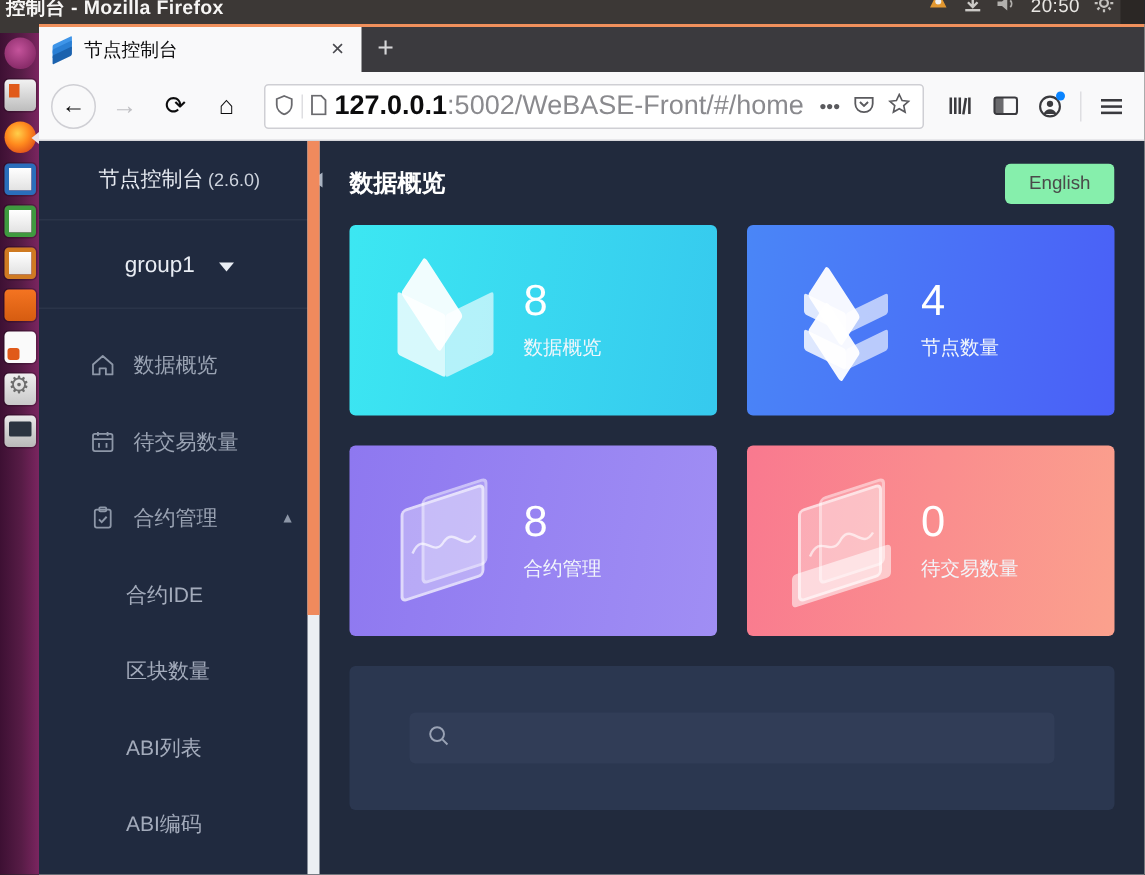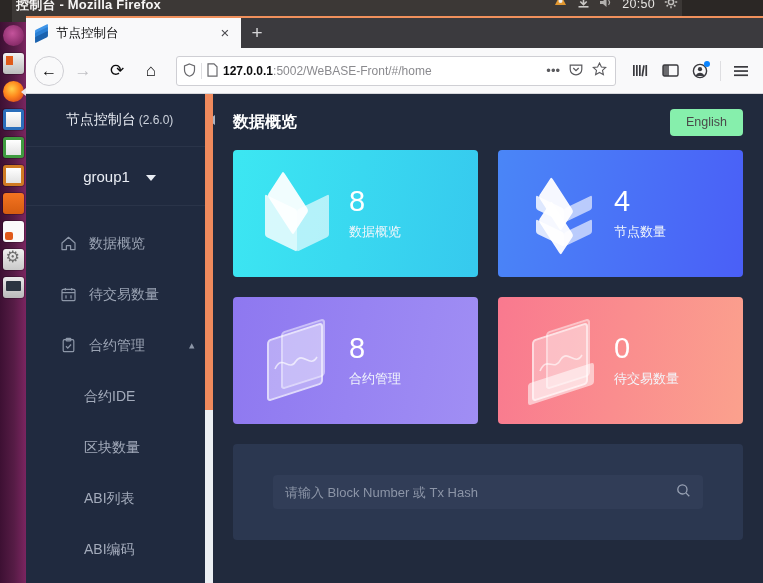--- a/index.html
+++ b/index.html
@@ -4,21 +4,21 @@
 <style>
   * { box-sizing: border-box; margin: 0; padding: 0; }
   html, body {
     width: 763px; height: 583px; overflow: hidden;
     font-family: "Liberation Sans", "DejaVu Sans", sans-serif;
     background: #2b2725;
   }
 
   
   #os-panel {
-    position: absolute; left: 12px; top: 0; width: 670px; height: 22px;
+    position: absolute; left: 0; top: 0; width: 747px; height: 22px;
     background: #3c3836; color: #f2f1f0; overflow: hidden;
   }
   #os-panel .os-title {
     position: absolute; left: 4px; top: -4px;
     font-size: 13px; font-weight: bold; color: #f6f5f4;
     white-space: nowrap; letter-spacing: .2px;
   }
   #os-panel .tray {
     position: absolute; right: 4px; top: -5px;
     display: flex; align-items: center; gap: 9px;
@@ -110,21 +110,21 @@
   .nav-btn.back { border: 1px solid #cfcfd4; border-radius: 50%; font-size: 16px; }
   .nav-btn.fwd  { color: #c0c0c4; }
   #urlbar {
     flex: 1; height: 30px; margin: 0 6px; background: #fff;
     border: 1px solid #cfcfd4; border-radius: 3px;
     display: flex; align-items: center; padding: 0 6px; gap: 5px;
   }
   .url-shield, .url-page { color: #6a6a6e; font-size: 13px; line-height: 1; }
   .url-sep { width: 1px; height: 16px; background: #dedee1; }
   .url-text {
-    flex: 1; font-size: 12px; color: #8a8a8e; white-space: nowrap;
+    flex: 1; font-size: 18px; color: #8a8a8e; white-space: nowrap;
     overflow: hidden; font-family: "Liberation Sans", sans-serif;
   }
   .url-text b { color: #0c0c0d; font-weight: bold; }
   .url-ico { color: #5a5a5e; font-size: 13px; padding: 0 2px; }
   .tb-right { display: flex; align-items: center; gap: 2px; }
   .tb-btn {
     width: 28px; height: 28px; display: flex; align-items: center;
     justify-content: center; color: #3a3a3e; font-size: 14px; position: relative;
   }
   .tb-dot {
@@ -565,21 +565,20 @@
           </div>
           <div class="card-txt">
             <div class="card-num">0</div>
             <div class="card-lbl">待交易数量</div>
           </div>
         </div>
       </div>
 
       <div class="search-panel">
         <div class="search-box">
-          <input class="search-input" type="text" placeholder="请输入 Block Number 或 Tx Hash" style="">
           <span class="search-ico">
             <svg width="15" height="15" viewBox="0 0 15 15">
                 <circle cx="6.4" cy="6.4" r="4.6" fill="none" stroke="currentColor" stroke-width="1.3"></circle>
                 <path d="M9.9 9.9l3.4 3.4" stroke="currentColor" stroke-width="1.3"></path>
               </svg>
           </span>
         </div>
       </div>
 
     </div>

